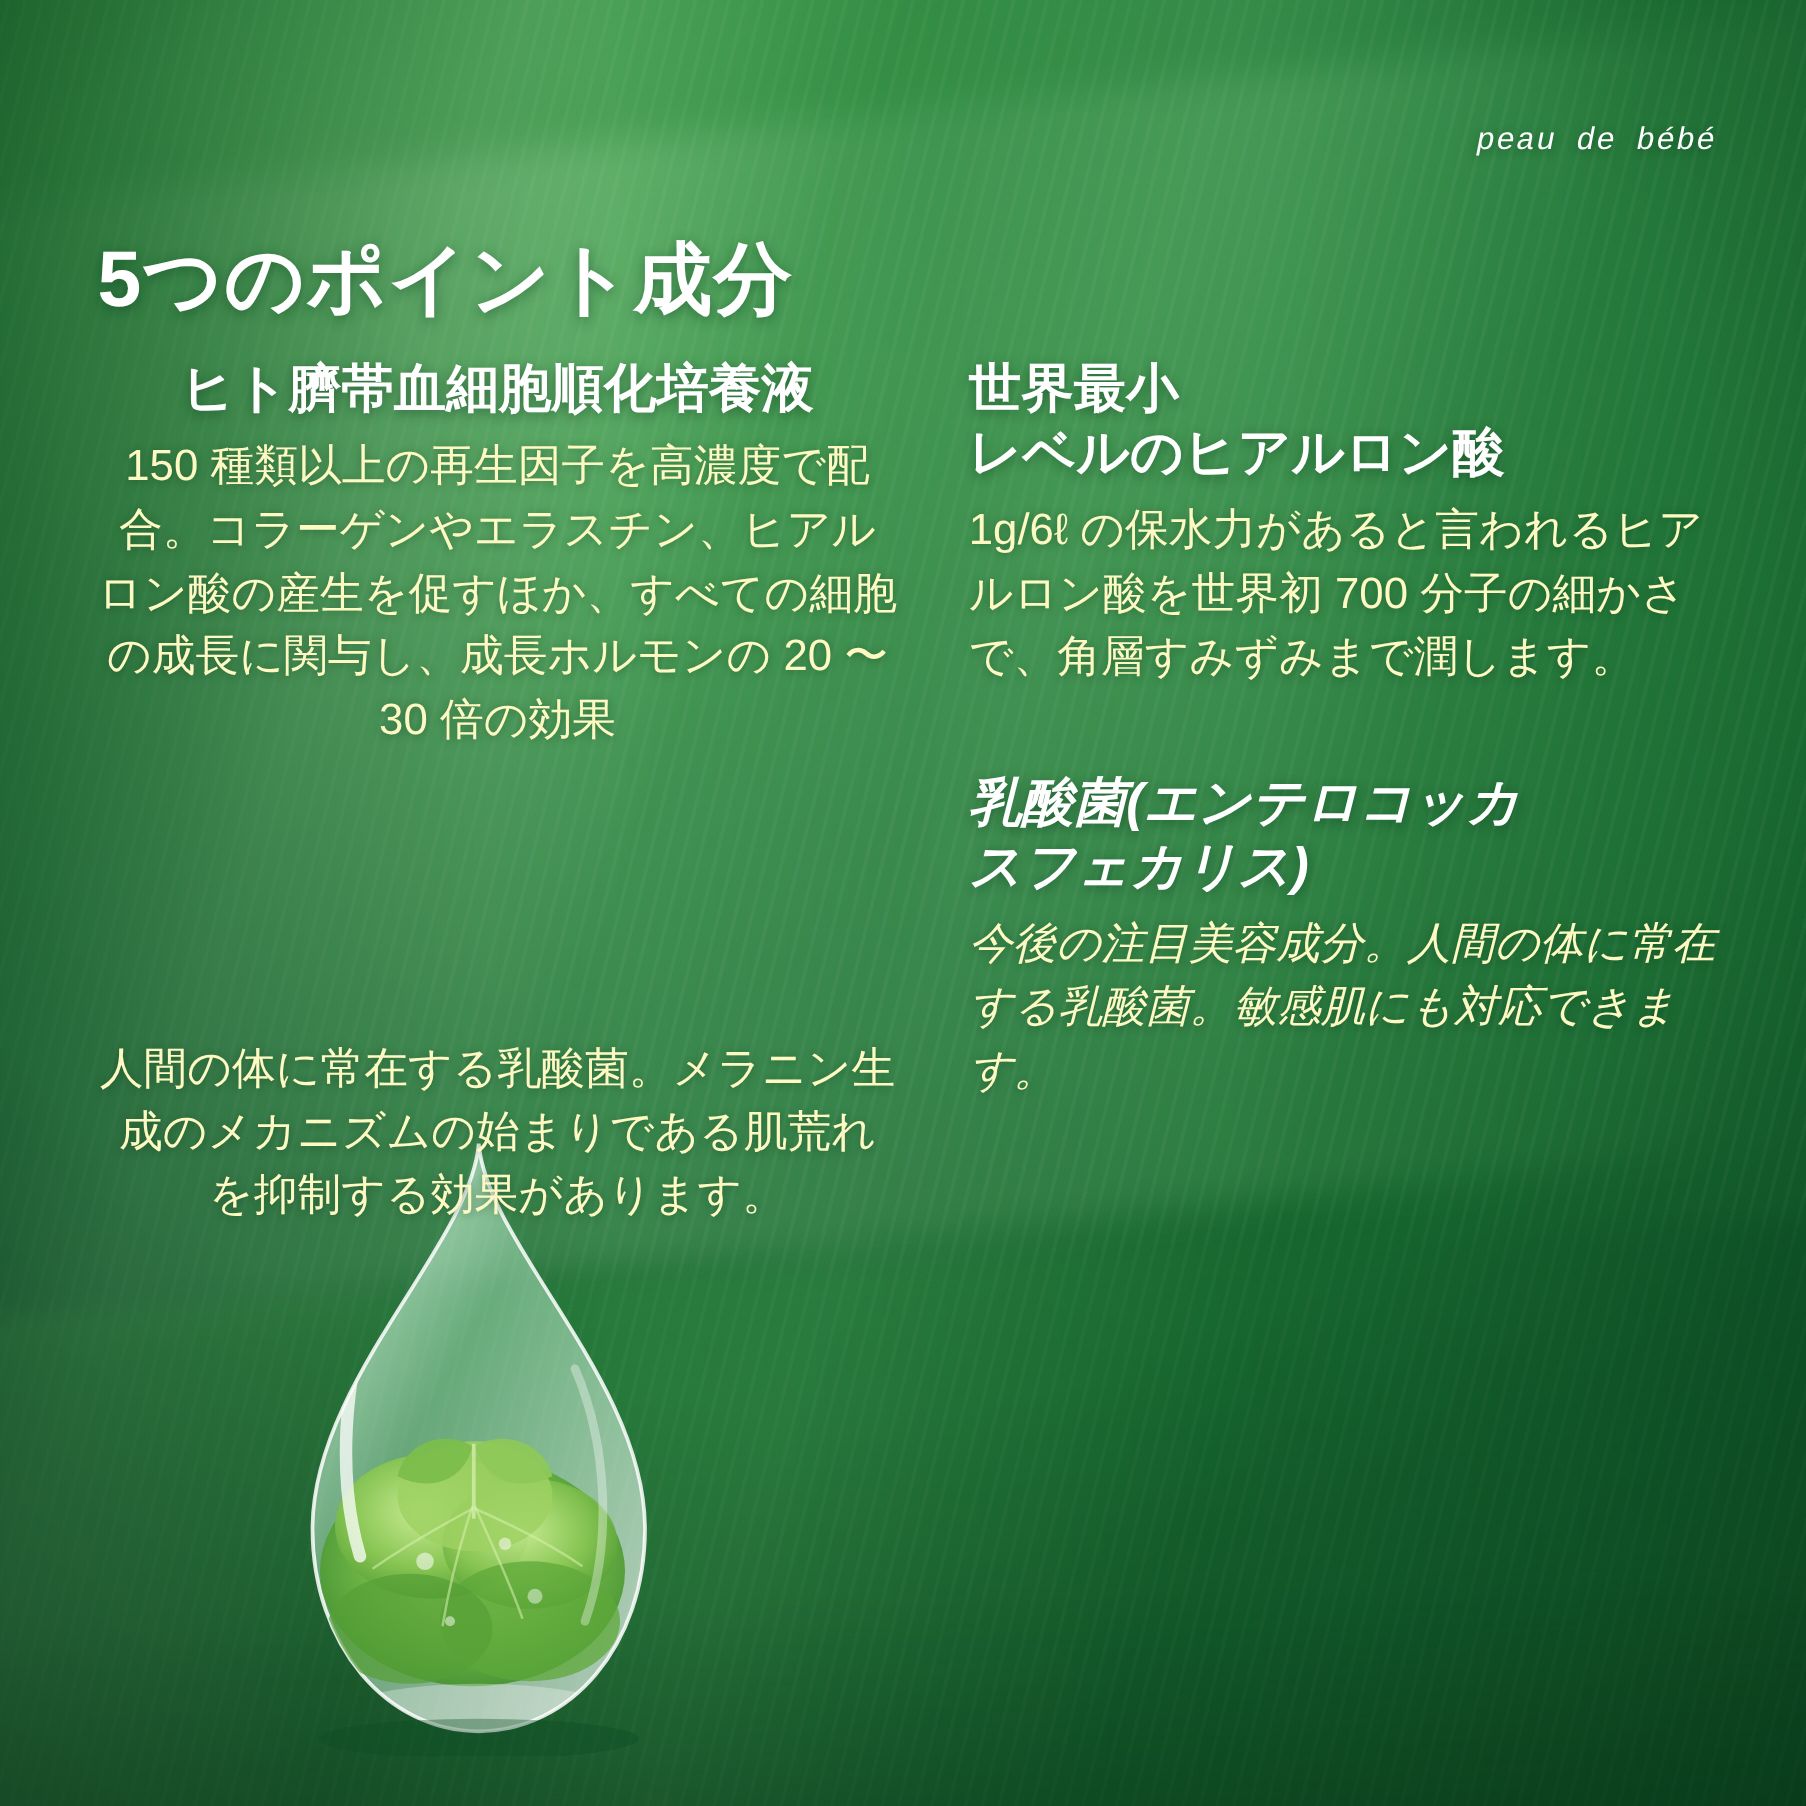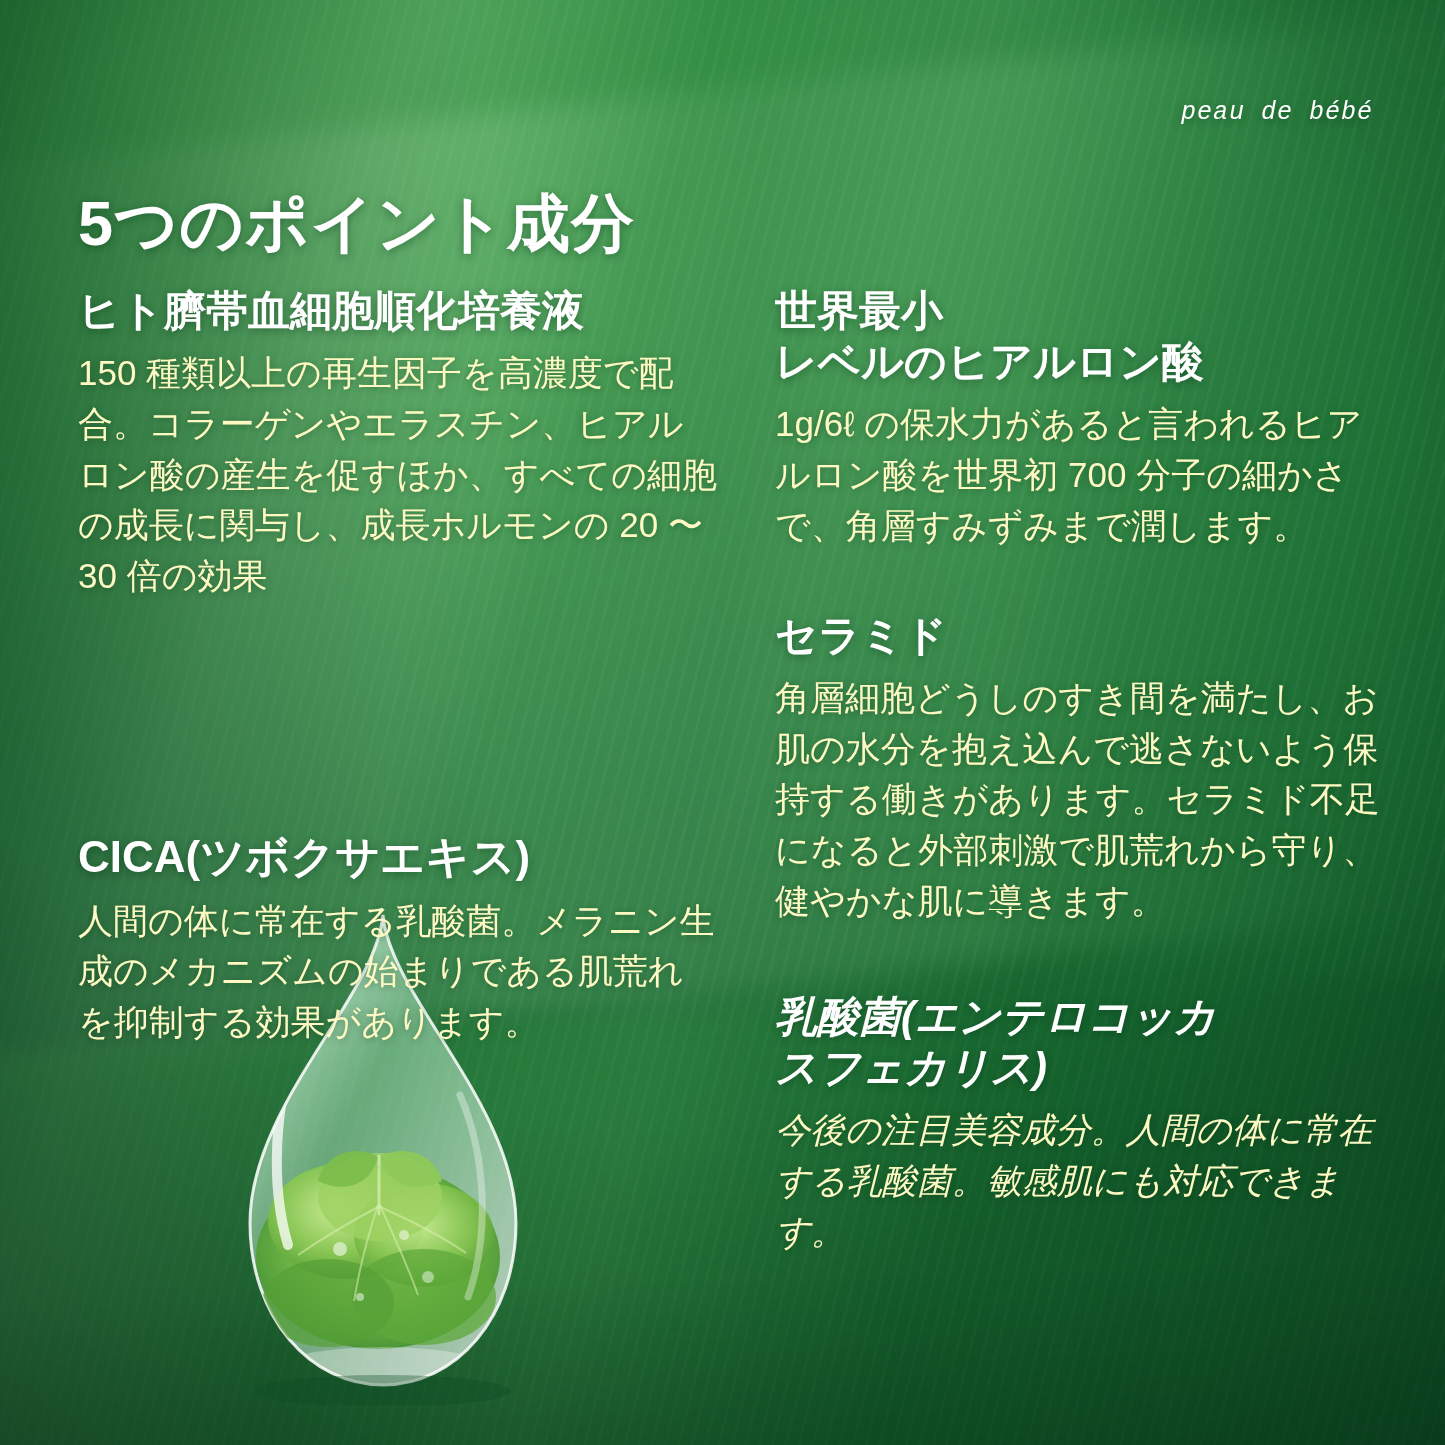--- a/index.html
+++ b/index.html
@@ -95,21 +95,21 @@
     font-family:"Liberation Serif","DejaVu Serif",serif;
     font-size:64px;font-style:italic;line-height:1;
     letter-spacing:1px;
   }
   .brand .sub{
     font-family:Liberation Mono, monospace;
     font-size:25px;font-style:italic;margin-top:6px;letter-spacing:1px;
   }
 
   .col{position:absolute;}
-  .col-left{left:78px;top:285px;width:640px;}
+  .col-left{left:78px;top:285px;width:640px;text-align:center;}
   .col-right{left:775px;top:285px;width:620px;}
 
   .block{margin-bottom:42px;}
   .b-head{
     color:#ffffff;font-weight:700;
     font-size:42px;line-height:1.22;
     margin:0 0 12px 0;
     text-shadow:0 2px 9px rgba(0,45,18,.45);
   }
   .b-body{
@@ -204,38 +204,33 @@
     <div class="col col-left">
 
       <div class="block">
         <h2 class="b-head">ヒト臍帯血細胞順化培養液</h2>
         <p class="b-body">150 種類以上の再生因子を高濃度で配合。コラーゲンやエラスチン、ヒアルロン酸の産生を促すほか、すべての細胞の成長に関与し、成長ホルモンの 20 〜 30 倍の効果</p>
       </div>
 
       <div class="spacer-l"></div>
 
       <div class="block">
-        <h2 class="b-head cica-head">CICA(ツボクサエキス)</h2>
         <p class="b-body">人間の体に常在する乳酸菌。メラニン生成のメカニズムの始まりである肌荒れを抑制する効果があります。</p>
       </div>
 
     </div>
 
     <div class="col col-right">
 
       <div class="block">
         <h2 class="b-head" style="white-space:pre-line">世界最小
 レベルのヒアルロン酸</h2>
         <p class="b-body">1g/6ℓ の保水力があると言われるヒアルロン酸を世界初 700 分子の細かさで、角層すみずみまで潤します。</p>
       </div>
 
-      <div class="block" style="margin-top:58px;">
-        <h2 class="b-head">セラミド</h2>
-        <p class="b-body">角層細胞どうしのすき間を満たし、お肌の水分を抱え込んで逃さないよう保持する働きがあります。セラミド不足になると外部刺激で肌荒れから守り、健やかな肌に導きます。</p>
-      </div>
 
       <div class="block" style="margin-top:64px;font-style:italic;">
         <h2 class="b-head" style="white-space:pre-line">乳酸菌(エンテロコッカ
 スフェカリス)</h2>
         <p class="b-body">今後の注目美容成分。人間の体に常在する乳酸菌。敏感肌にも対応できます。</p>
       </div>
 
     </div>
   </div>
 </div>

